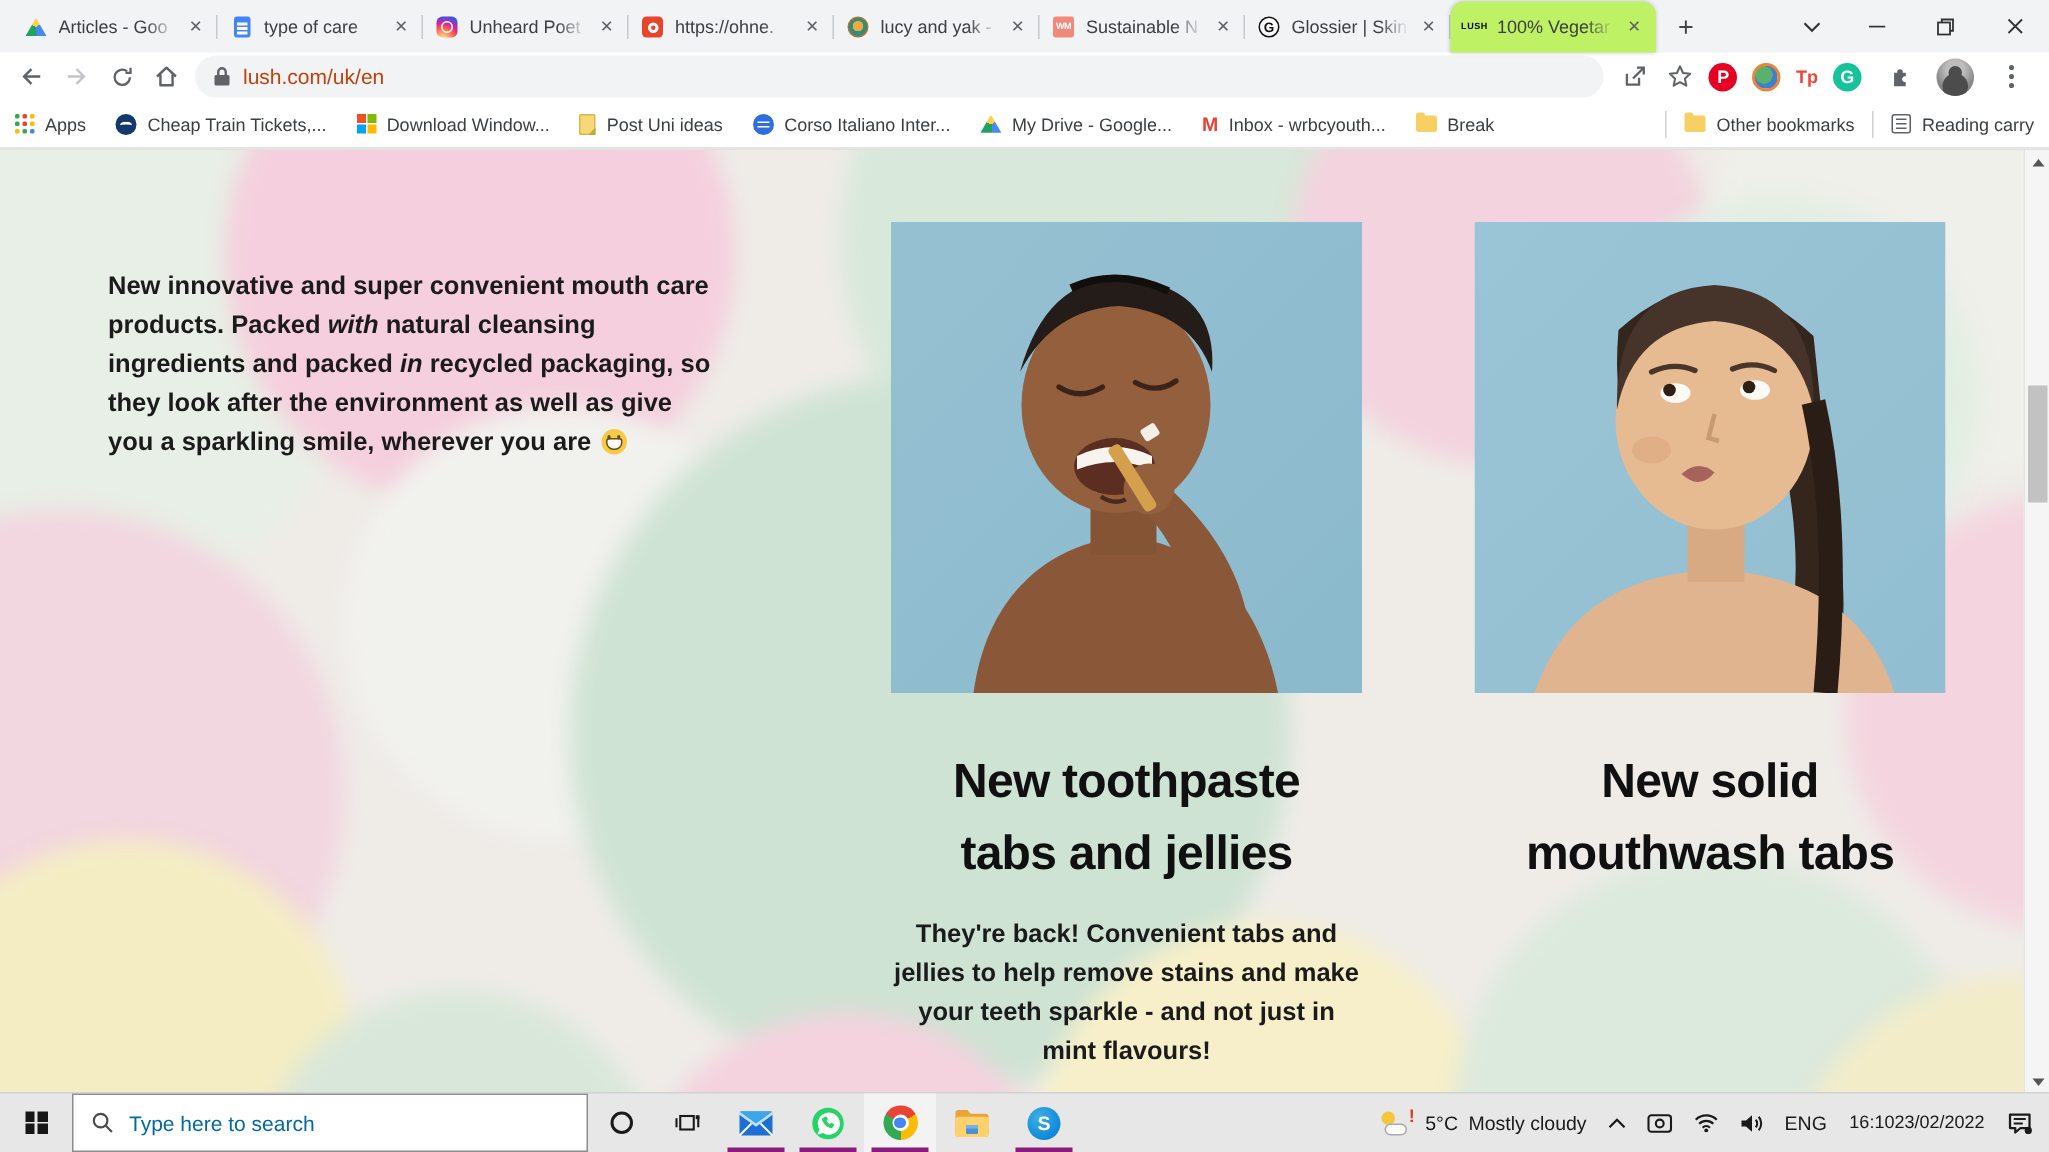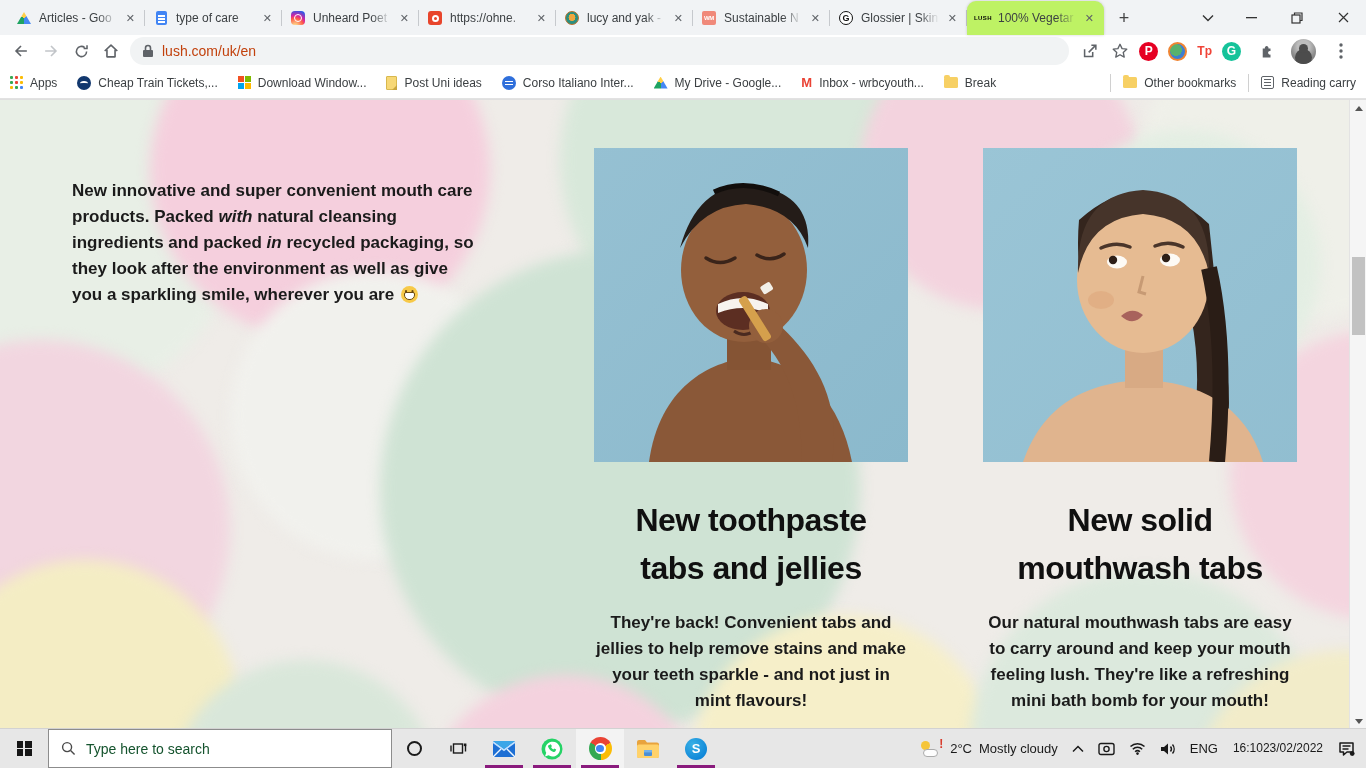--- a/index.html
+++ b/index.html
@@ -89,21 +89,21 @@
   .tri-down { width:0; height:0; border-left:4px solid transparent; border-right:4px solid transparent; border-top:5px solid #555; }
   .sb-thumb { position:absolute; left:2px; top:157px; width:13px; height:78px; background:#c2c2c2; }
 
   
   .taskbar { height:40px; background:#e7e7e7; display:flex; align-items:stretch; border-top:1px solid #d2d2d2; }
   .tb-btn { width:48px; display:flex; align-items:center; justify-content:center; position:relative; }
   .tb-btn.narrow { width:44px; }
   .start-logo { width:15px; height:15px; display:grid; grid-template-columns:1fr 1fr; gap:1.5px; }
   .start-logo i { background:#161616; }
   .tb-search { width:344px; background:#fff; border:1px solid #8c8c8c; display:flex; align-items:center; gap:10px; padding:0 12px; }
-  .tb-search span { font-size:14px; color:#14532d; }
+  .tb-search span { font-size:14px; color:#0369a1; }
   .cortana-ring { width:15px; height:15px; border:2px solid #1a1a1a; border-radius:50%; }
   .app-btn { width:48px; display:flex; align-items:center; justify-content:center; position:relative; }
   .app-btn.running::after { content:""; position:absolute; left:5px; right:5px; bottom:0; height:3px; background:#8a1b7d; }
   .app-btn.frontmost { background:#f3f3f3; }
   .chrome-ball { width:23px; height:23px; border-radius:50%; background:conic-gradient(from -60deg,#ea4335 0 120deg,#fbbc05 0 240deg,#34a853 0 360deg); display:flex; align-items:center; justify-content:center; }
   .chrome-ball i { width:11px; height:11px; background:#fff; border-radius:50%; display:flex; align-items:center; justify-content:center; }
   .chrome-ball i b { width:7.5px; height:7.5px; background:#4285f4; border-radius:50%; }
   .skype-ball { width:22px; height:22px; border-radius:50%; background:radial-gradient(circle at 35% 30%,#39b0e5,#0078d4); color:#fff; font-size:13px; font-weight:bold; display:flex; align-items:center; justify-content:center; }
   .tray { margin-left:auto; display:flex; align-items:center; padding-right:4px; }
   .tray-item { display:flex; align-items:center; justify-content:center; padding:0 7px; height:40px; color:#1a1a1a; }
@@ -419,21 +419,20 @@
         <circle cx="183" cy="110" r="4.2" fill="#2e1f17"></circle>
         <path d="M160 128 L156 144 L163 146" stroke="#c79a74" stroke-width="3" fill="none"></path>
         <path d="M138 168 Q149 158 160 167 Q150 179 138 168 Z" fill="#a8625c"></path>
         <ellipse cx="118" cy="152" rx="13" ry="9" fill="#e0ac82" opacity="0.8"></ellipse>
         <path d="M226 120 Q244 200 234 314" stroke="#2a1d16" stroke-width="16" fill="none"></path>
       </svg>
       <h2>
         <div>New solid</div>
         <div>mouthwash tabs</div>
       </h2>
-      <div class="body">Our natural mouthwash tabs are easy to carry around and keep your mouth feeling lush. They're like a refreshing mini bath bomb for your mouth!</div>
     </div>
   </div>
 
   <div class="scrollbar">
     <div class="sb-arrow sb-up">
         <div class="tri-up"></div>
       </div>
     <div class="sb-thumb"></div>
     <div class="sb-arrow sb-down">
         <div class="tri-down"></div>
@@ -503,21 +502,21 @@
     <span class="skype-ball">S</span>
   </div>
 
   <div class="tray">
     <div class="tray-item weather">
       <span class="w-icon">
           <span class="sun"></span>
           <span class="cloud"></span>
           <span class="alert">!</span>
         </span>
-      <span>2°C</span>
+      <span>5°C</span>
       <span>Mostly cloudy</span>
     </div>
     <div class="tray-item">
       <svg class="ic" width="12" height="8" viewBox="0 0 12 8">
           <path d="M1 6.5 L6 1.5 L11 6.5" stroke="#1a1a1a" stroke-width="1.5" fill="none"></path>
         </svg>
     </div>
     <div class="tray-item">
       <svg class="ic" width="17" height="14" viewBox="0 0 17 14">
           <rect x="1" y="1.5" width="15" height="11" rx="2" fill="none" stroke="#1a1a1a" stroke-width="1.4"></rect>

